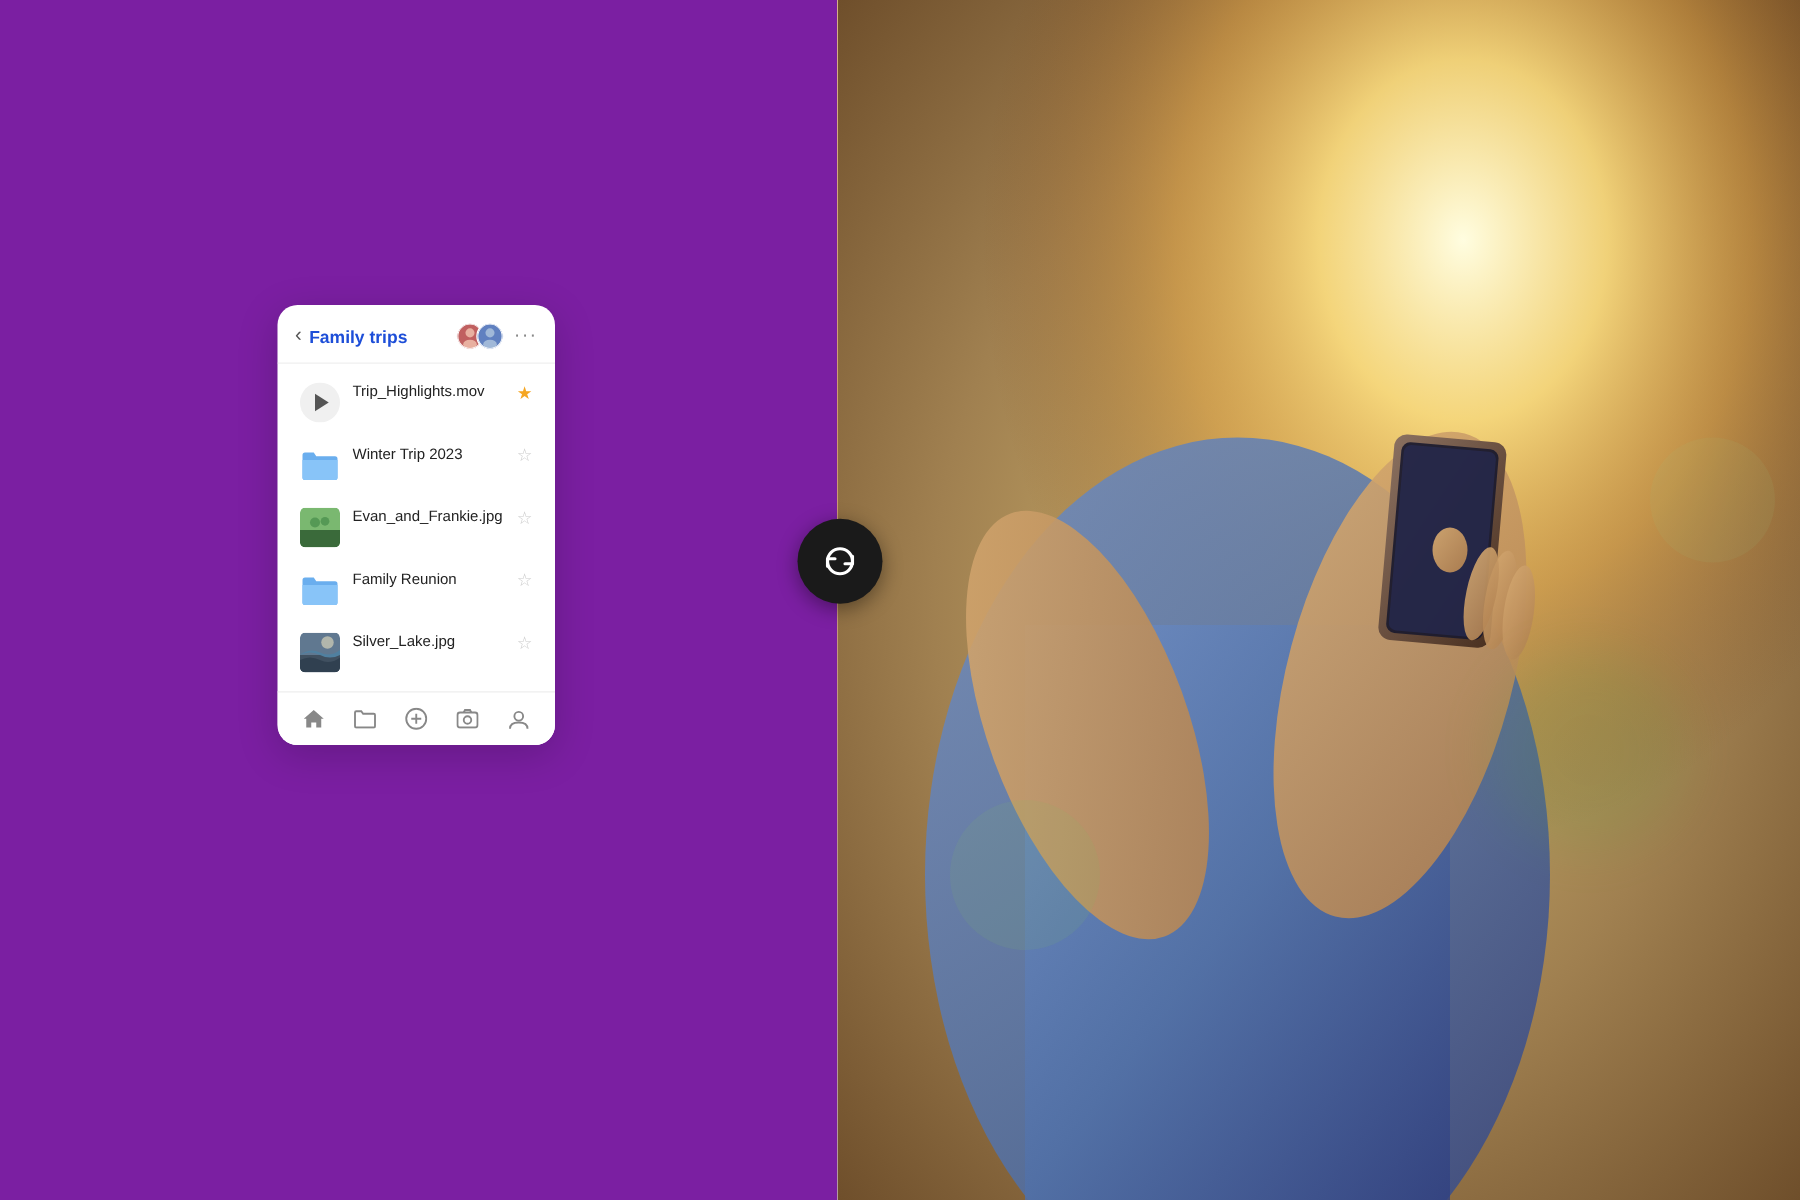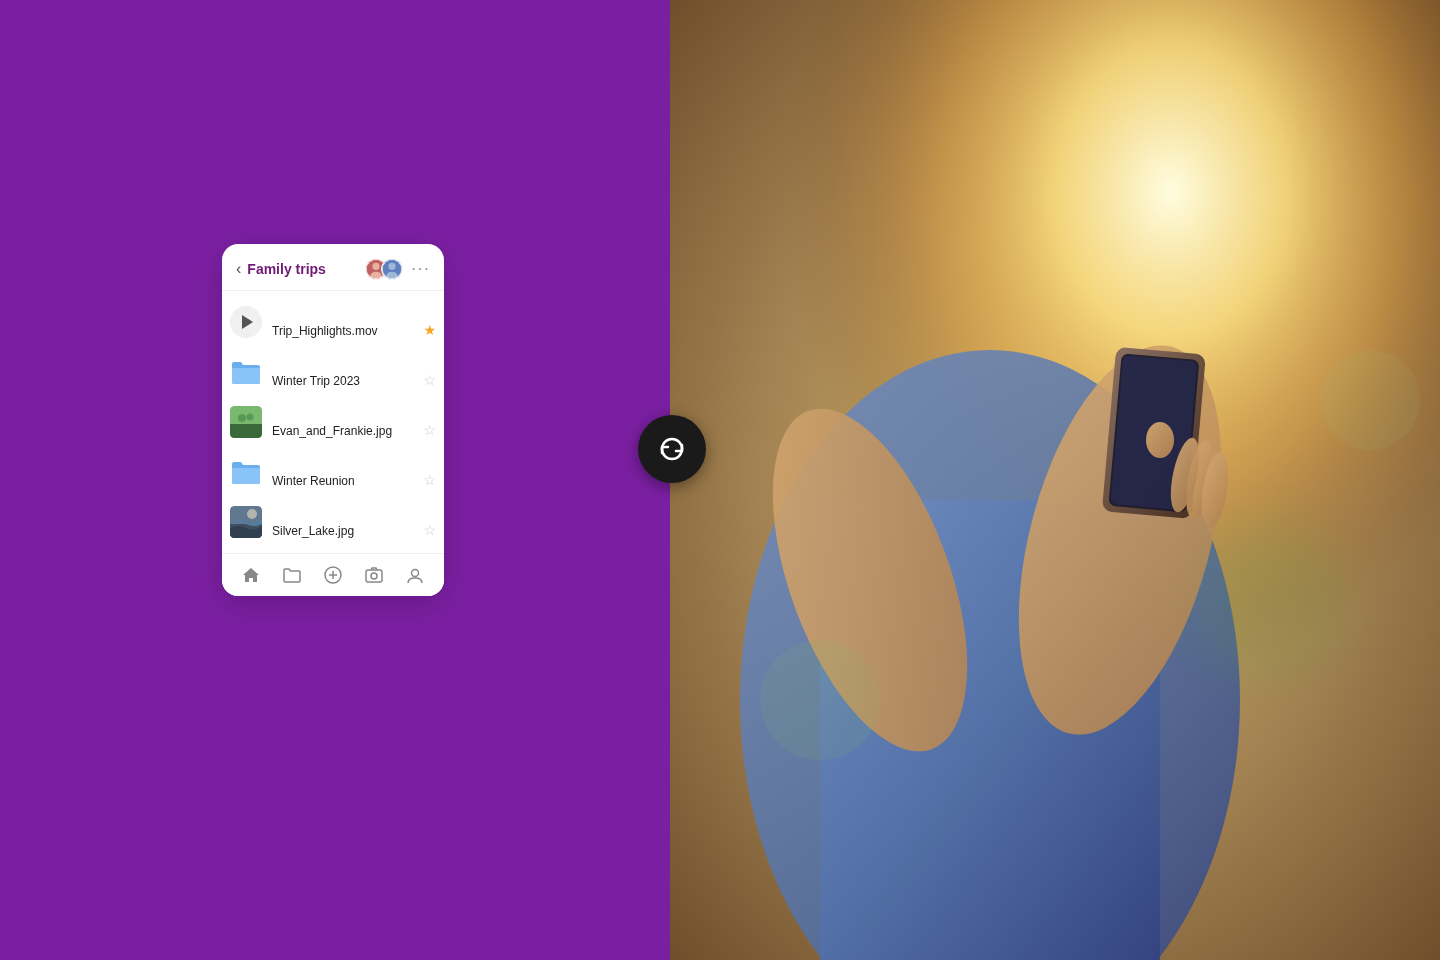--- a/index.html
+++ b/index.html
@@ -62,21 +62,21 @@
     .back-arrow {
       color: #555;
       font-size: 16px;
       margin-right: 6px;
       cursor: pointer;
     }
 
     .header-title {
       font-size: 14px;
       font-weight: 600;
-      color: #701a75;
+      color: #1d4ed8;
       flex: 1;
     }
 
     .avatars {
       display: flex;
       margin-right: 8px;
     }
 
     .avatar {
       width: 22px;
@@ -109,22 +109,22 @@
       letter-spacing: 1px;
     }
 
     
     .file-list {
       padding: 6px 0;
     }
 
     .file-item {
       display: flex;
-      align-items: flex-end;
-      padding: 9px 8px;
+      align-items: flex-start;
+      padding: 9px 18px;
       cursor: pointer;
     }
 
     .file-icon {
       width: 32px;
       height: 32px;
       display: flex;
       align-items: center;
       justify-content: center;
       margin-right: 10px;
@@ -328,21 +328,21 @@
         <span class="star-btn">☆</span>
       </div>
 
       <div class="file-item">
         <div class="file-icon">
           <svg width="32" height="28" viewBox="0 0 32 28">
             <path d="M2 6 Q2 4 4 4 L11 4 L13 7 L28 7 Q30 7 30 9 L30 24 Q30 26 28 26 L4 26 Q2 26 2 24 Z" fill="#6aaeee"></path>
             <path d="M2 10 L30 10 L30 24 Q30 26 28 26 L4 26 Q2 26 2 24 Z" fill="#88c4f8"></path>
           </svg>
         </div>
-        <span class="file-name">Winter Reunion</span>
+        <span class="file-name">Family Reunion</span>
         <span class="star-btn">☆</span>
       </div>
 
       <div class="file-item">
         <div class="file-icon">
           <div style="width:32px;height:32px;border-radius:4px;overflow:hidden;">
             <svg width="32" height="32" viewBox="0 0 32 32">
               <rect width="32" height="32" rx="4" fill="#607890"></rect>
               <rect x="0" y="18" width="32" height="14" fill="#405060"></rect>
               <path d="M0 18 Q8 12 16 16 Q24 20 32 14 L32 18 Q24 22 16 18 Q8 14 0 18Z" fill="#5080a0"></path>

